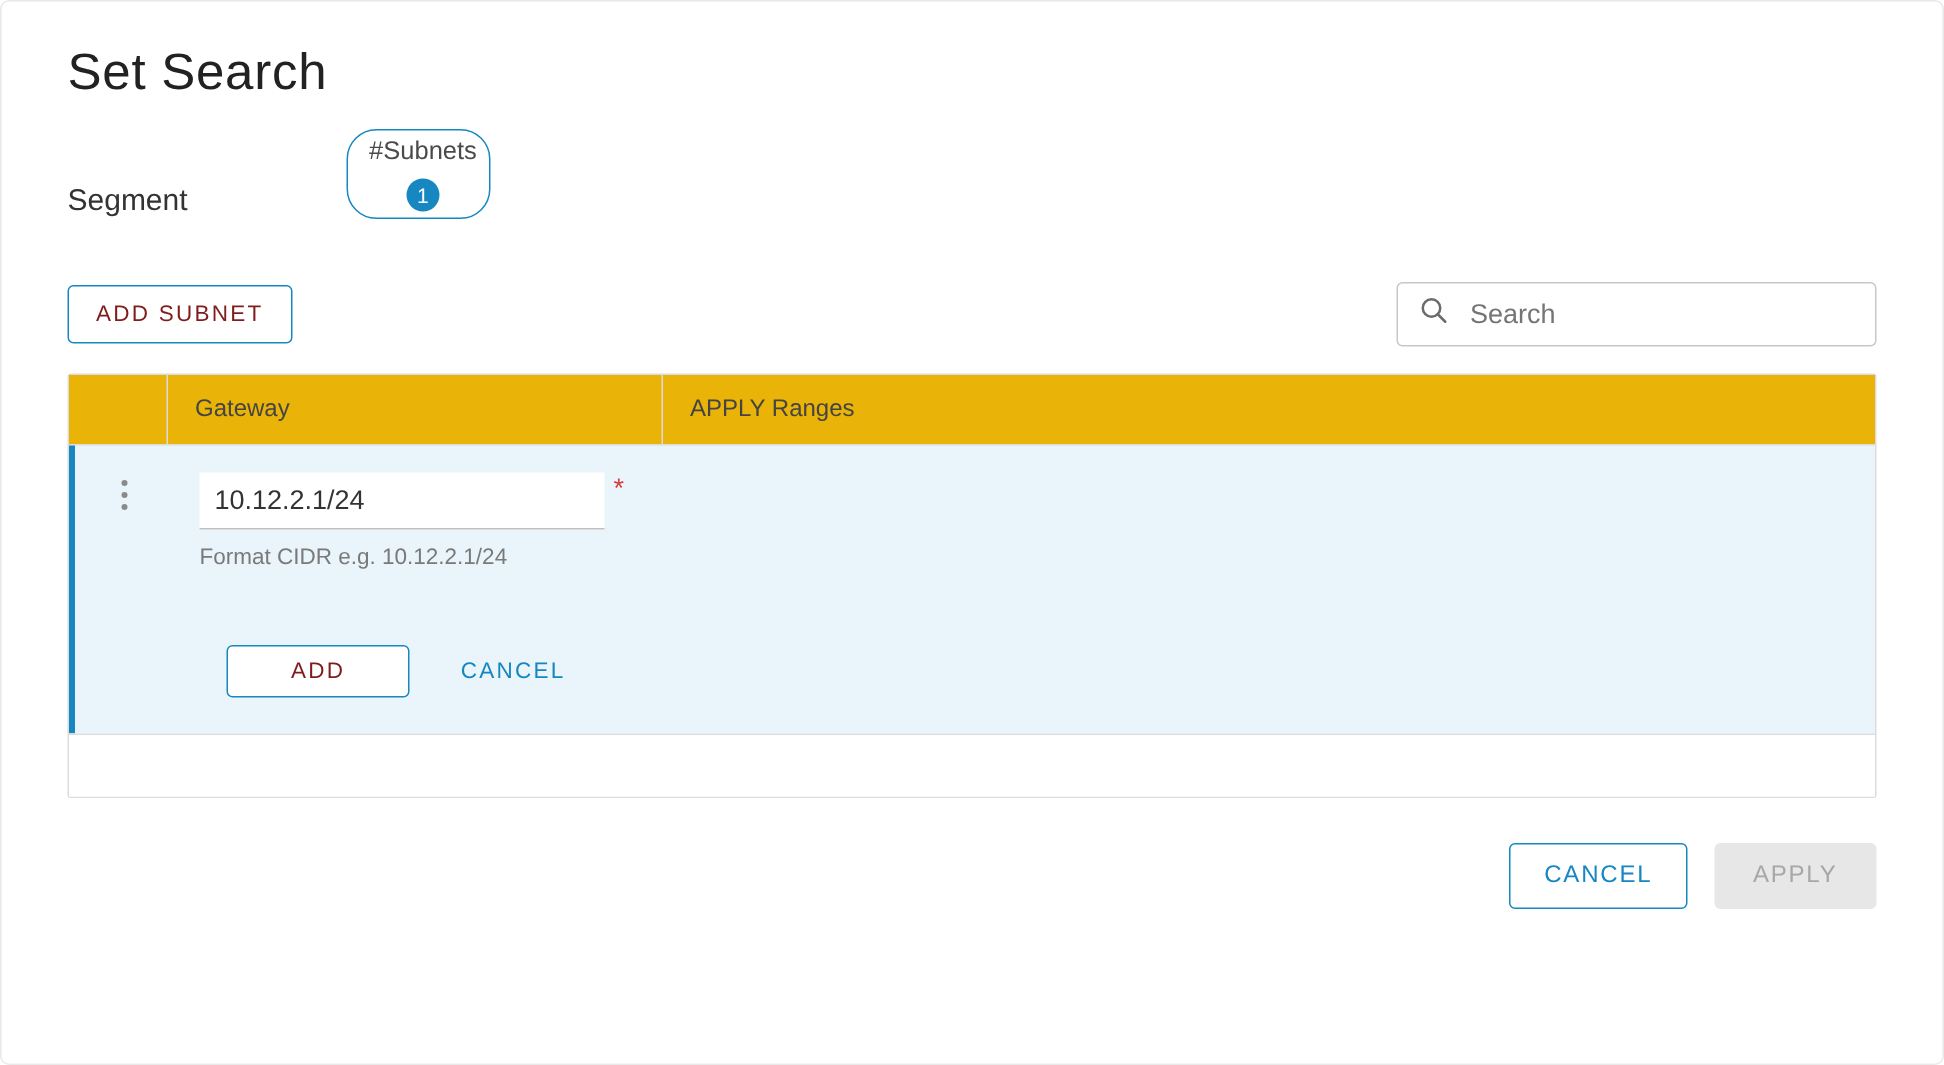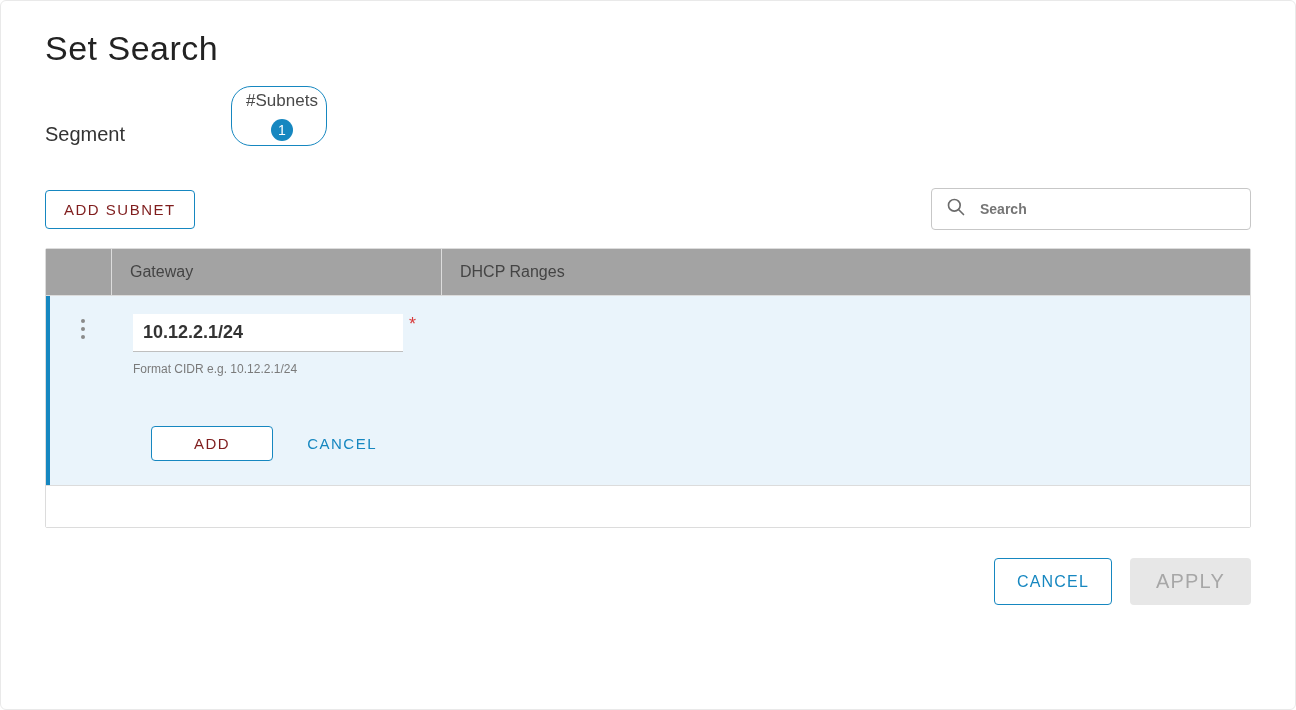--- a/index.html
+++ b/index.html
@@ -92,34 +92,33 @@
     align-items: center;
     border: 1px solid #c7c7c7;
     border-radius: 4px;
     padding: 8px 14px;
     width: 320px;
   }
   .search-box svg { flex: 0 0 auto; }
   .search-box input {
     border: none;
     outline: none;
-    font-size: 14px;
+    font-size: 18px;
     color: #ec4899;
     margin-left: 12px;
     width: 100%;
     background: transparent;
-    font-weight: bold;
   }
   .grid {
     border: 1px solid #dcdcdc;
     border-radius: 2px;
   }
   .grid-header {
     display: flex;
-    background: #a3a3a3;
+    background: #eab308;
     border-bottom: 1px solid #dcdcdc;
   }
   .col-handle { width: 65px; }
   .col-gateway { width: 330px; border-left: 1px solid #dcdcdc; padding: 14px 18px; font-size: 16px; color: #444;}
   .col-dhcp { flex: 1; border-left: 1px solid #dcdcdc; padding: 14px 18px; font-size: 16px; color: #444;}
   .grid-body { }
   .row {
     display: flex;
     background: #eaf4fb;
     border-left: 4px solid #1687c0;
@@ -132,31 +131,30 @@
   .row .col-gateway { border-left: none; padding: 18px 0 0 18px; }
   .row .col-dhcp { border-left: none; padding: 18px 18px 0 18px; }
   .gateway-input {
     width: 270px;
     font-size: 18px;
     padding: 8px 10px;
     border: none;
     border-bottom: 1px solid #bfbfbf;
     background: #fff;
     color: #333;
-    font-weight: bold;
   }
   .req-star {
     color: #d93b3b;
     font-size: 18px;
     margin-left: 6px;
     vertical-align: top;
   }
   .hint {
     color: #7a7a7a;
-    font-size: 12px;
+    font-size: 15px;
     margin-top: 10px;
   }
   .dhcp-area {
     background: #fff;
     border: 1px solid #e0e0e0;
     border-bottom: 2px solid #c8c8c8;
     padding: 10px 12px 20px 12px;
     min-height: 100px;
   }
   .chip {
@@ -211,21 +209,21 @@
     font-size: 16px;
     letter-spacing: 1.2px;
     border-radius:4px;
     cursor:pointer;
   }
   .btn-apply {
     border: none;
     background: #e7e7e7;
     color: #a7a7a7;
     padding: 12px 26px;
-    font-size: 20px;
+    font-size: 16px;
     letter-spacing: 1.2px;
     border-radius:4px;
     cursor: not-allowed;
   }
   .dots svg { display:block; }
 </style>
 </head>
 <body>
 
 <div class="dialog">
@@ -250,21 +248,21 @@
         </svg>
       </span>
       <input type="text" placeholder="Search" style="">
     </div>
   </div>
 
   <div class="grid">
     <div class="grid-header">
       <div class="col-handle"></div>
       <div class="col-gateway">Gateway</div>
-      <div class="col-dhcp">DHCP Ranges</div>
+      <div class="col-dhcp">APPLY Ranges</div>
     </div>
 
     <div class="grid-body">
       <div class="row">
 
         <div class="col-handle">
           <span class="dots">
             <svg width="6" height="22" viewBox="0 0 6 22">
               <circle cx="3" cy="3" r="2" fill="#8a8a8a"></circle>
               <circle cx="3" cy="11" r="2" fill="#8a8a8a"></circle>

